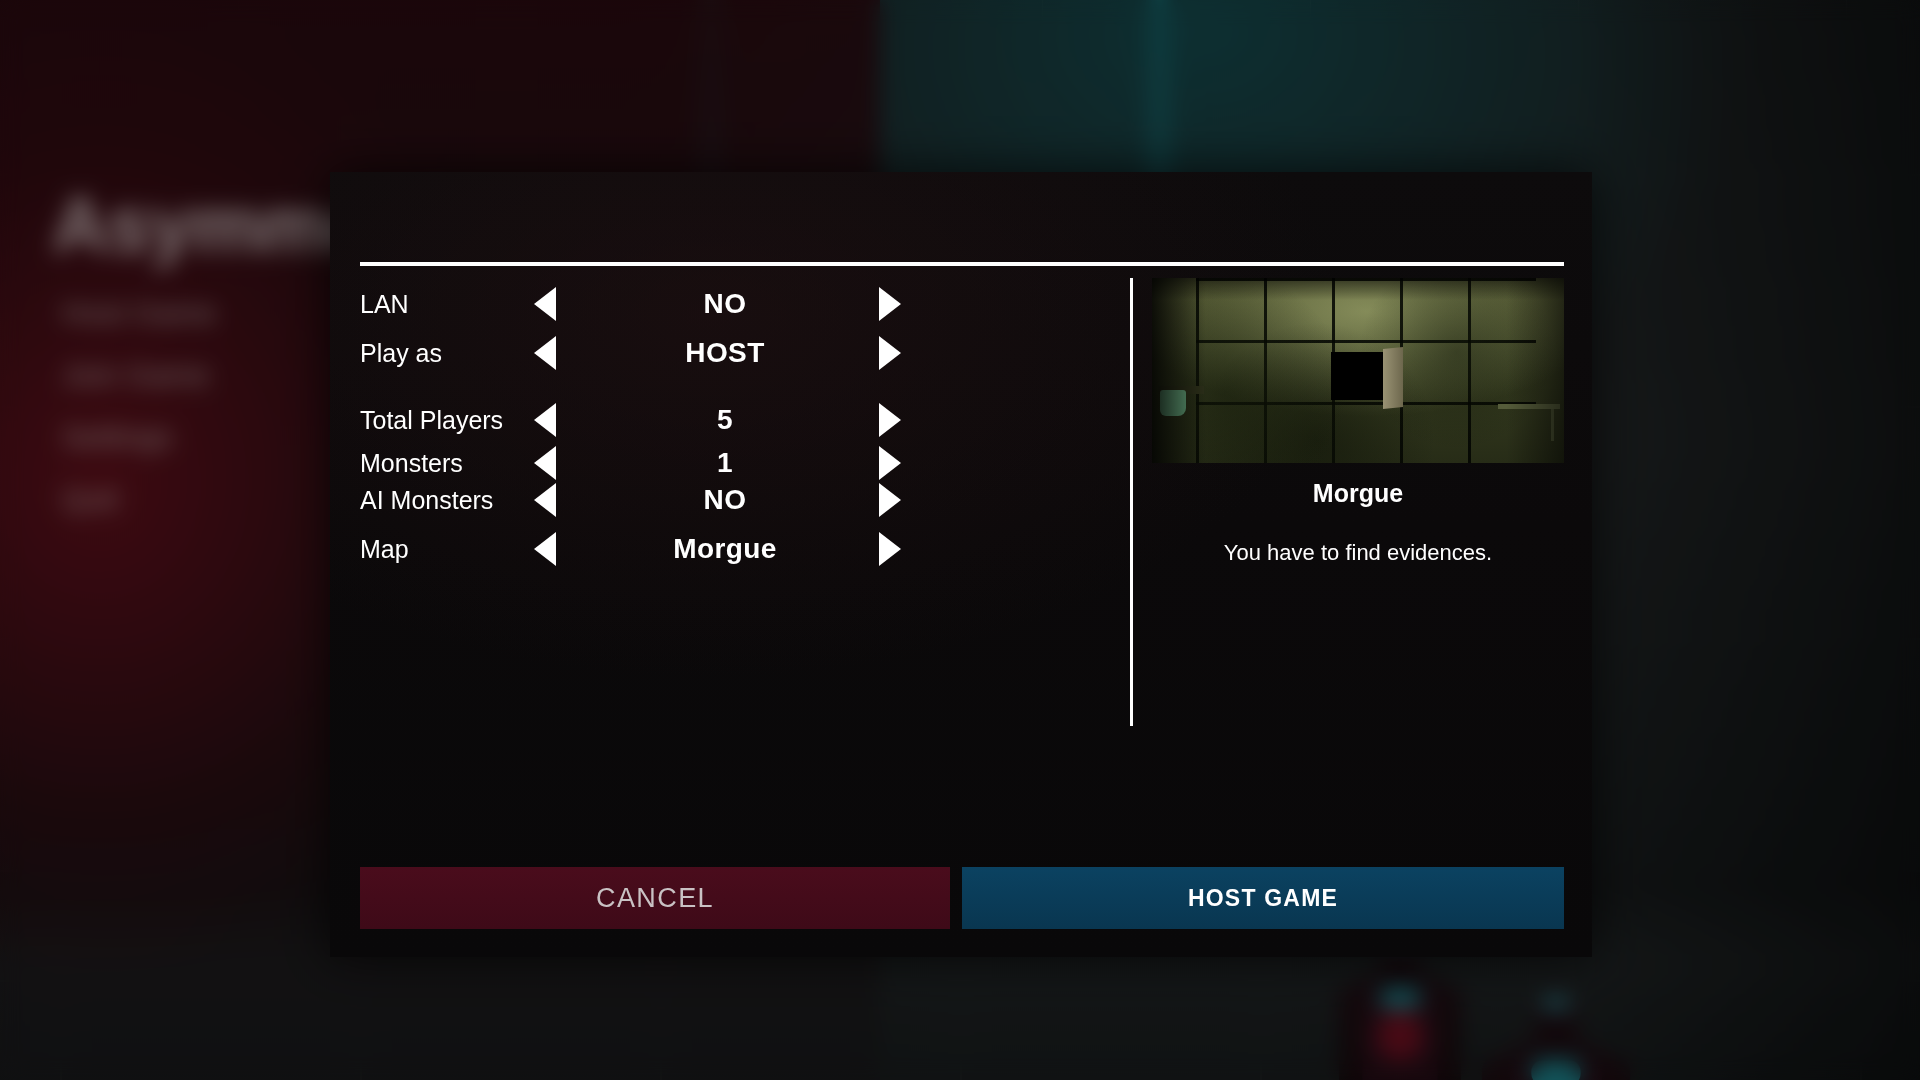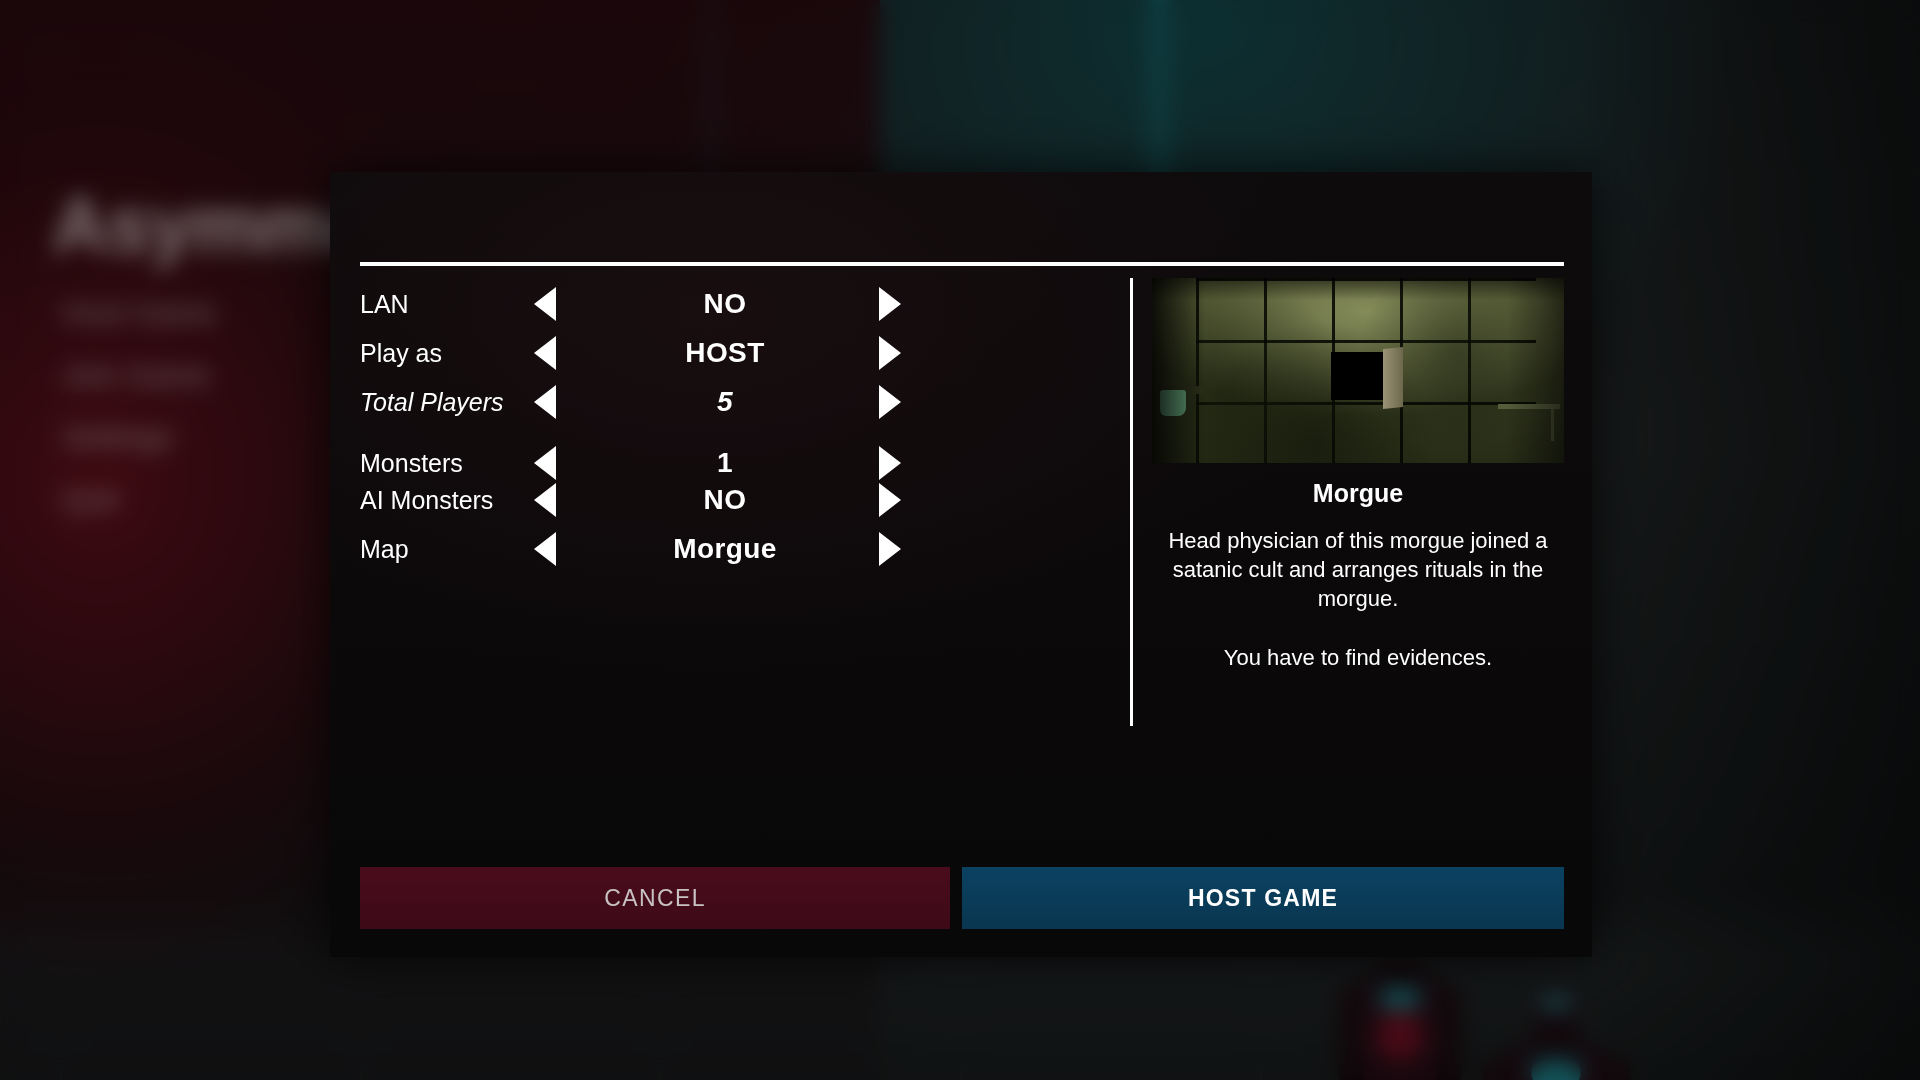--- a/index.html
+++ b/index.html
@@ -244,21 +244,21 @@
 
   
   .btn{
     position:absolute; bottom:28px; height:62px;
     display:flex; align-items:center; justify-content:center;
     cursor:pointer; user-select:none;
   }
   .btn-cancel{
     left:30px; width:590px;
     background:linear-gradient(180deg,#4a0c1c 0%,#3e0a18 100%);
-    color:#c9c2c4; font-size:23px; font-weight:400; letter-spacing:1.4px;
+    color:#c9c2c4; font-size:27px; font-weight:400; letter-spacing:1.4px;
   }
   .btn-host{
     left:632px; width:602px;
     background:linear-gradient(180deg,#0b4261 0%,#093650 100%);
     color:#ffffff; font-size:23px; font-weight:700; letter-spacing:1.2px;
   }
 </style>
 </head>
 <body>
 
@@ -319,21 +319,21 @@
       <span class="arrow arrow-right"></span>
     </div>
 
     <div class="srow" style="top:49px;">
       <span class="srow-label">Play as</span>
       <span class="arrow arrow-left"></span>
       <span class="srow-value">HOST</span>
       <span class="arrow arrow-right"></span>
     </div>
 
-    <div class="srow" style="top:98px;font-style:italic;">
+    <div class="srow" style="top:116px;">
       <span class="srow-label">Total Players</span>
       <span class="arrow arrow-left"></span>
       <span class="srow-value">5</span>
       <span class="arrow arrow-right"></span>
     </div>
 
     <div class="srow" style="top:159px;">
       <span class="srow-label">Monsters</span>
       <span class="arrow arrow-left"></span>
       <span class="srow-value">1</span>
@@ -365,20 +365,19 @@
       <div class="grime"></div>
       <div class="open-slot"></div>
       <div class="open-door"></div>
       <div class="table"></div>
       <div class="cloth"></div>
       <div class="gurney"></div>
       <div class="gurney2"></div>
       <div class="edge-dark"></div>
     </div>
     <div class="map-name">Morgue</div>
-    <div class="map-desc">Head physician of this morgue joined a satanic cult and arranges rituals in the morgue.</div>
     <div class="map-desc2">You have to find evidences.</div>
   </div>
 
   <div class="btn btn-cancel">CANCEL</div>
   <div class="btn btn-host">HOST GAME</div>
 
 </div>
 
 </body></html>

